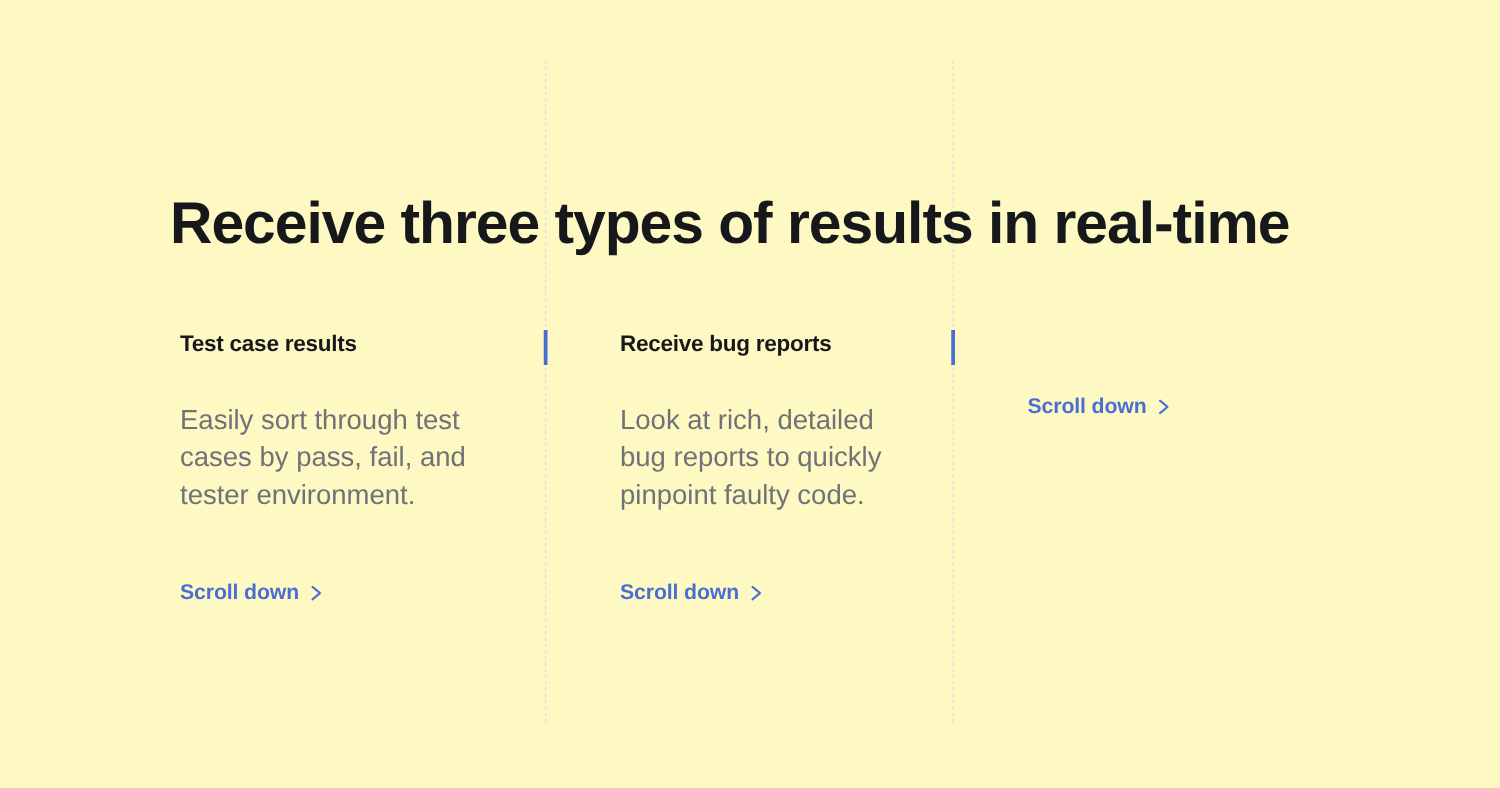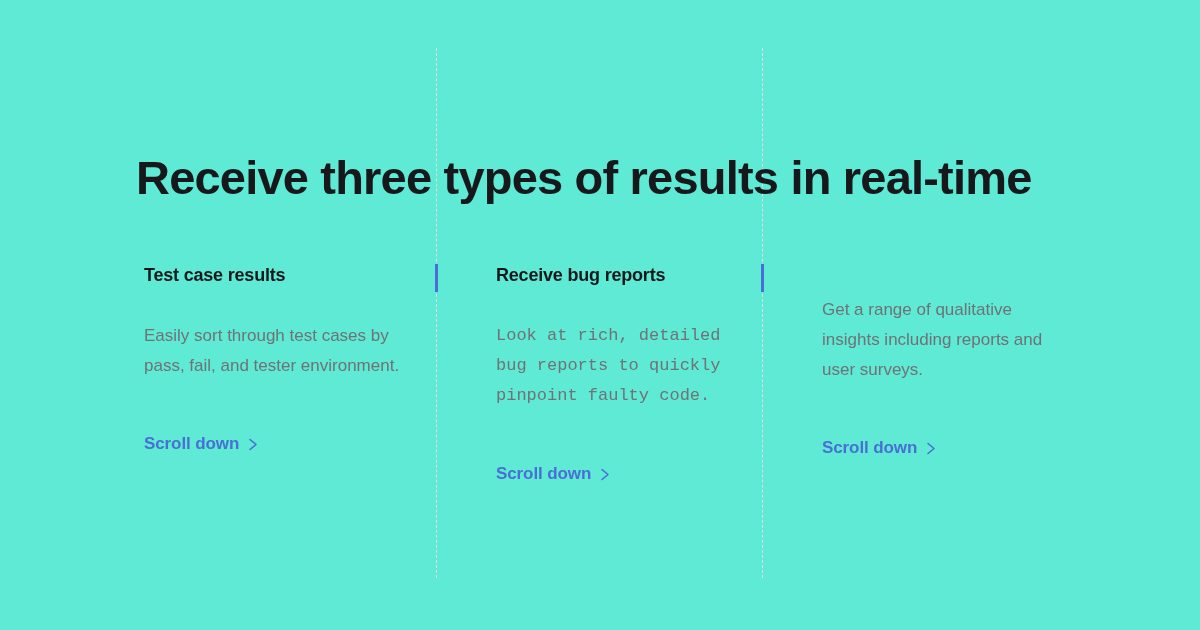--- a/index.html
+++ b/index.html
@@ -12,21 +12,21 @@
     background: #ffffff;
     font-family: "Liberation Sans", sans-serif;
     overflow: hidden;
     position: relative;
   }
 
   .stage {
     position: relative;
     width: 1200px;
     height: 630px;
-    background: #5eead4;
+    background: #fef9c3;
   }
 
   
   .divider {
     position: absolute;
     top: 48px;
     width: 0;
     height: 530px;
     border-left: 1px dashed #dededf;
   }
@@ -82,21 +82,21 @@
     line-height: 26px;
     font-weight: 700;
     letter-spacing: -0.2px;
     color: #16181c;
     white-space: nowrap;
   }
 
   .col-body {
     margin: 0;
     padding-top: 33px;
-    font-size: 17px;
+    font-size: 22px;
     line-height: 30px;
     font-weight: 400;
     color: #6f7277;
     max-width: 270px;
   }
 
   .scroll-link {
     display: inline-flex;
     align-items: center;
     gap: 9px;
@@ -112,21 +112,21 @@
   .scroll-link .chev {
     display: inline-block;
     width: 11px;
     height: 13px;
     line-height: 0;
   }
   .scroll-link .chev svg { display: block; }
 
   
   .col-1 .col-body { max-width: 262px; }
-  .col-2 .col-body { max-width: 240px; font-family: Liberation Mono, monospace; }
+  .col-2 .col-body { max-width: 240px; }
   .col-3 .col-body { max-width: 266px; }
 </style>
 </head>
 <body>
 
 <div class="stage">
 
   <div class="divider divider-1"></div>
   <div class="divider divider-2"></div>
 
@@ -157,21 +157,20 @@
         <span>Scroll down</span>
         <span class="chev">
           <svg width="11" height="13" viewBox="0 0 11 13" fill="none" xmlns="http://www.w3.org/2000/svg">
             <path d="M2 1.5 L8 6.5 L2 11.5" stroke="#4a6fd4" stroke-width="1.6" stroke-linecap="round" stroke-linejoin="round"></path>
           </svg>
         </span>
       </a>
     </div>
 
     <div class="column col-3">
-      <p class="col-body">Get a range of qualitative insights including reports and user surveys.</p>
       <a class="scroll-link" href="#">
         <span>Scroll down</span>
         <span class="chev">
           <svg width="11" height="13" viewBox="0 0 11 13" fill="none" xmlns="http://www.w3.org/2000/svg">
             <path d="M2 1.5 L8 6.5 L2 11.5" stroke="#4a6fd4" stroke-width="1.6" stroke-linecap="round" stroke-linejoin="round"></path>
           </svg>
         </span>
       </a>
     </div>
 

